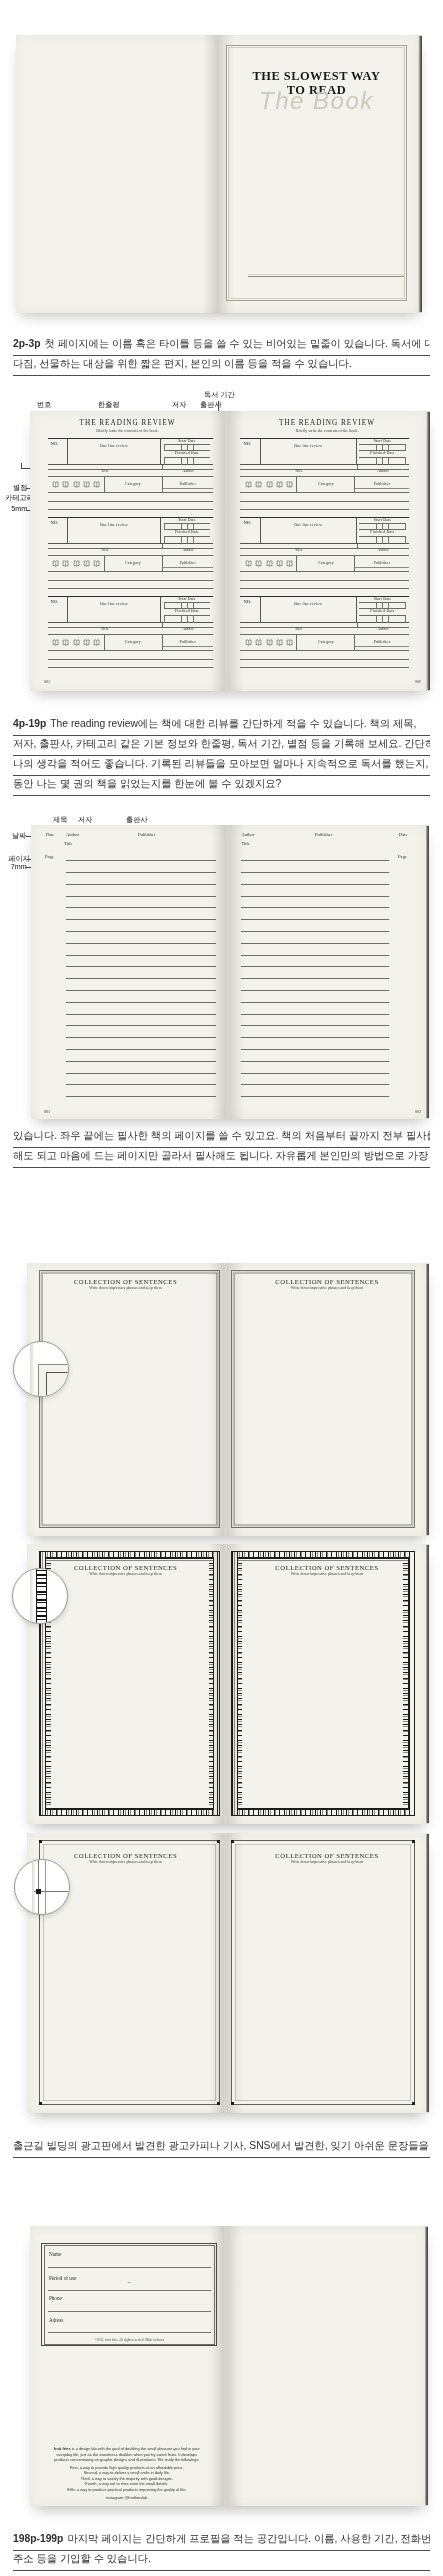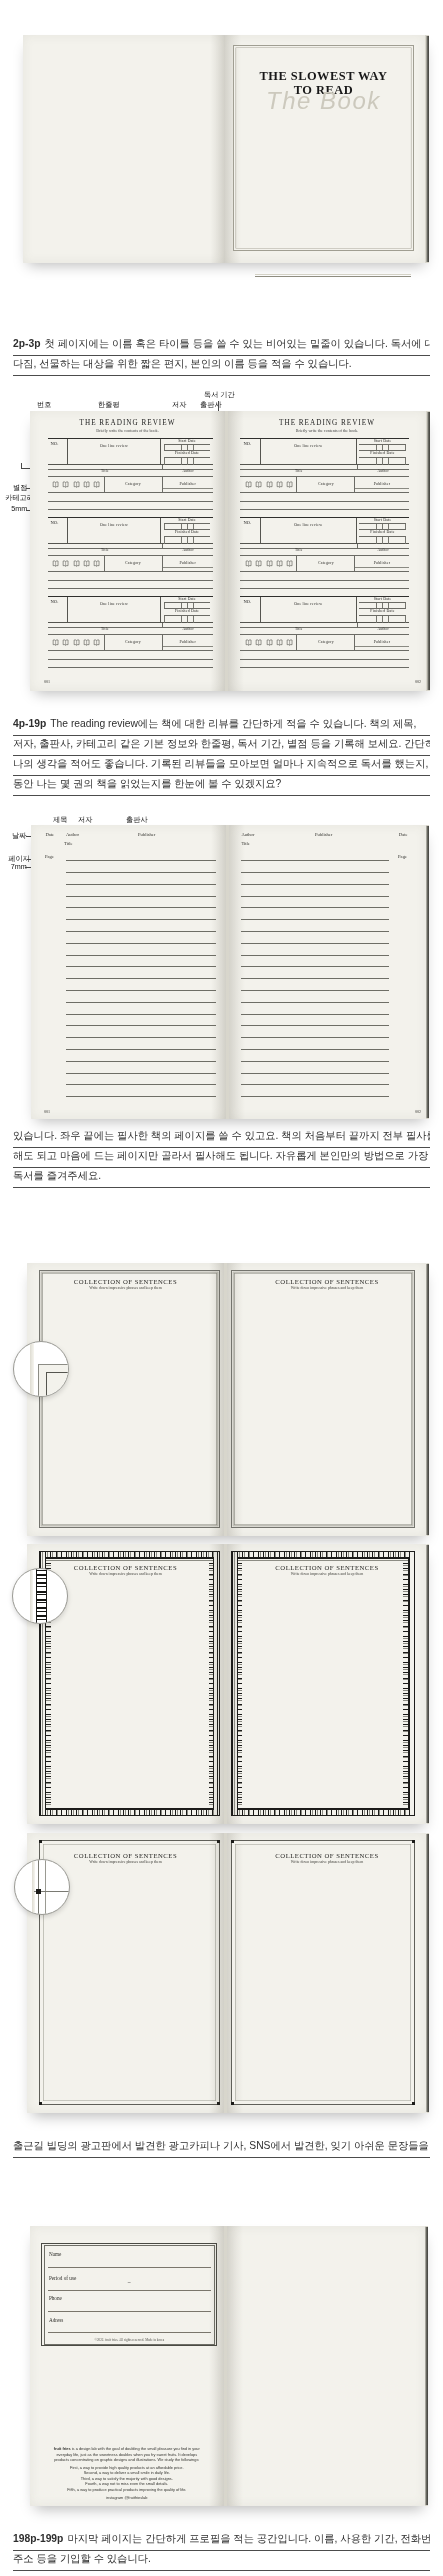--- a/index.html
+++ b/index.html
@@ -132,21 +132,21 @@
   .about .gap{height:2.6px;}
   .about b{font-weight:700;}
   .ig{margin-top:2.6px;}
 </style>
 </head>
 <body>
 
 <div id="canvas">
 
   <section id="p1" style="top:28px;height:291px;">
-    <div class="book" style="left:23px;top:6.7px;width:406px;height:228px;">
+    <div class="book" style="left:16px;top:6.7px;width:406px;height:278px;">
       <div class="pg pgl" style="left:0;width:202px;"></div>
       <div class="pg pgr" style="left:202px;width:200px;">
         <div class="fr1">
           <div class="t1 first">THE SLOWEST WAY</div>
           <div class="t1">TO READ</div>
           <div class="script">The Book</div>
           <div class="rule1"></div>
         </div>
       </div>
       <div class="bedge"></div>
@@ -585,21 +585,20 @@
       </div>
       <div class="bedge"></div>
     </div>
     <div class="pnum" style="left:44px;top:295px;">001</div>
     <div class="pnum" style="left:415px;top:295px;">002</div>
   </section>
 
   <div class="caption" style="top:1128px;">
     <div class="cap-line">있습니다. 좌우 끝에는 필사한 책의 페이지를 쓸 수 있고요. 책의 처음부터 끝까지 전부 필사를</div>
     <div class="cap-line">해도 되고 마음에 드는 페이지만 골라서 필사해도 됩니다. 자유롭게 본인만의 방법으로 가장 느린</div>
-    <div class="cap-line">독서를 즐겨주세요.</div>
   </div>
 
   <section id="p4a" style="top:1257px;height:284px;">
     <div class="book" style="left:27px;top:6.2px;width:402px;height:273px;">
       <div class="pg pgl" style="left:0;width:197px;">
         <div class="fra posL"></div>
         <div class="bh" style="top:14.4px;">
           <div class="col-title">COLLECTION OF SENTENCES</div>
           <div class="col-sub">Write down impressive phrases and keep them</div>
         </div>

